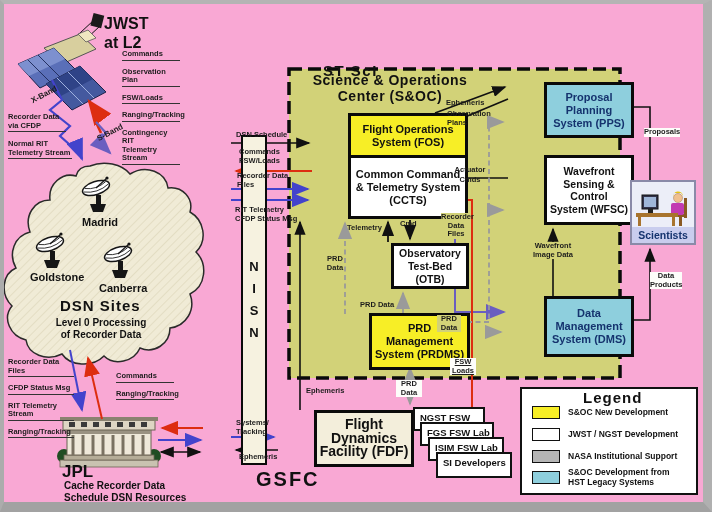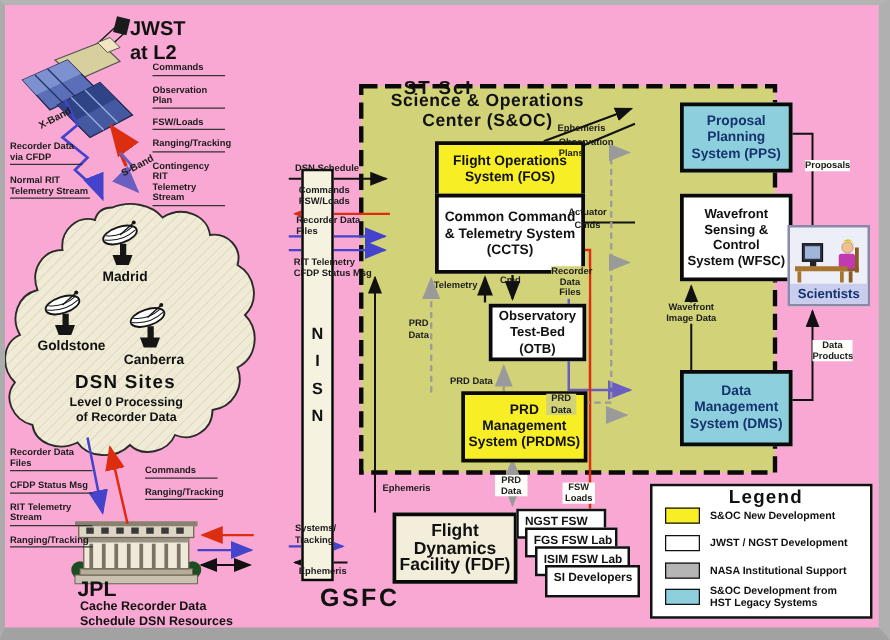--- a/index.html
+++ b/index.html
@@ -239,21 +239,21 @@
 Facility (FDF)</span>
   </div>
   <div class="big" style="left:256px;top:468px;font-size:20px;letter-spacing:2px;">GSFC</div>
 
   <div class="lbl" style="left:236px;top:419px;">Systems/
 Tracking</div>
   <div class="lbl" style="left:239px;top:453px;">Ephemeris</div>
   <div class="lbl" style="left:306px;top:387px;">Ephemeris</div>
   <div class="lbl c" style="left:396px;top:380px;width:26px;background:#fdfdfa;">PRD
 Data</div>
-  <div class="lbl c" style="left:450px;top:386px;width:26px;background:#fdfdfa;">FSW
+  <div class="lbl c" style="left:450px;top:358px;width:26px;background:#fdfdfa;text-decoration:underline;">FSW
 Loads</div>
 
   <div class="labbox" style="left:413px;top:407px;width:72px;height:24px;">
     <span>NGST FSW Lab</span></div>
   <div class="labbox" style="left:420px;top:422px;width:74px;height:24px;">
     <span>FGS FSW Lab</span></div>
   <div class="labbox" style="left:428px;top:437px;width:76px;height:24px;">
     <span>ISIM FSW Lab</span></div>
   <div class="labbox" style="left:436px;top:452px;width:76px;height:26px;">
     <span>SI Developers</span></div>

